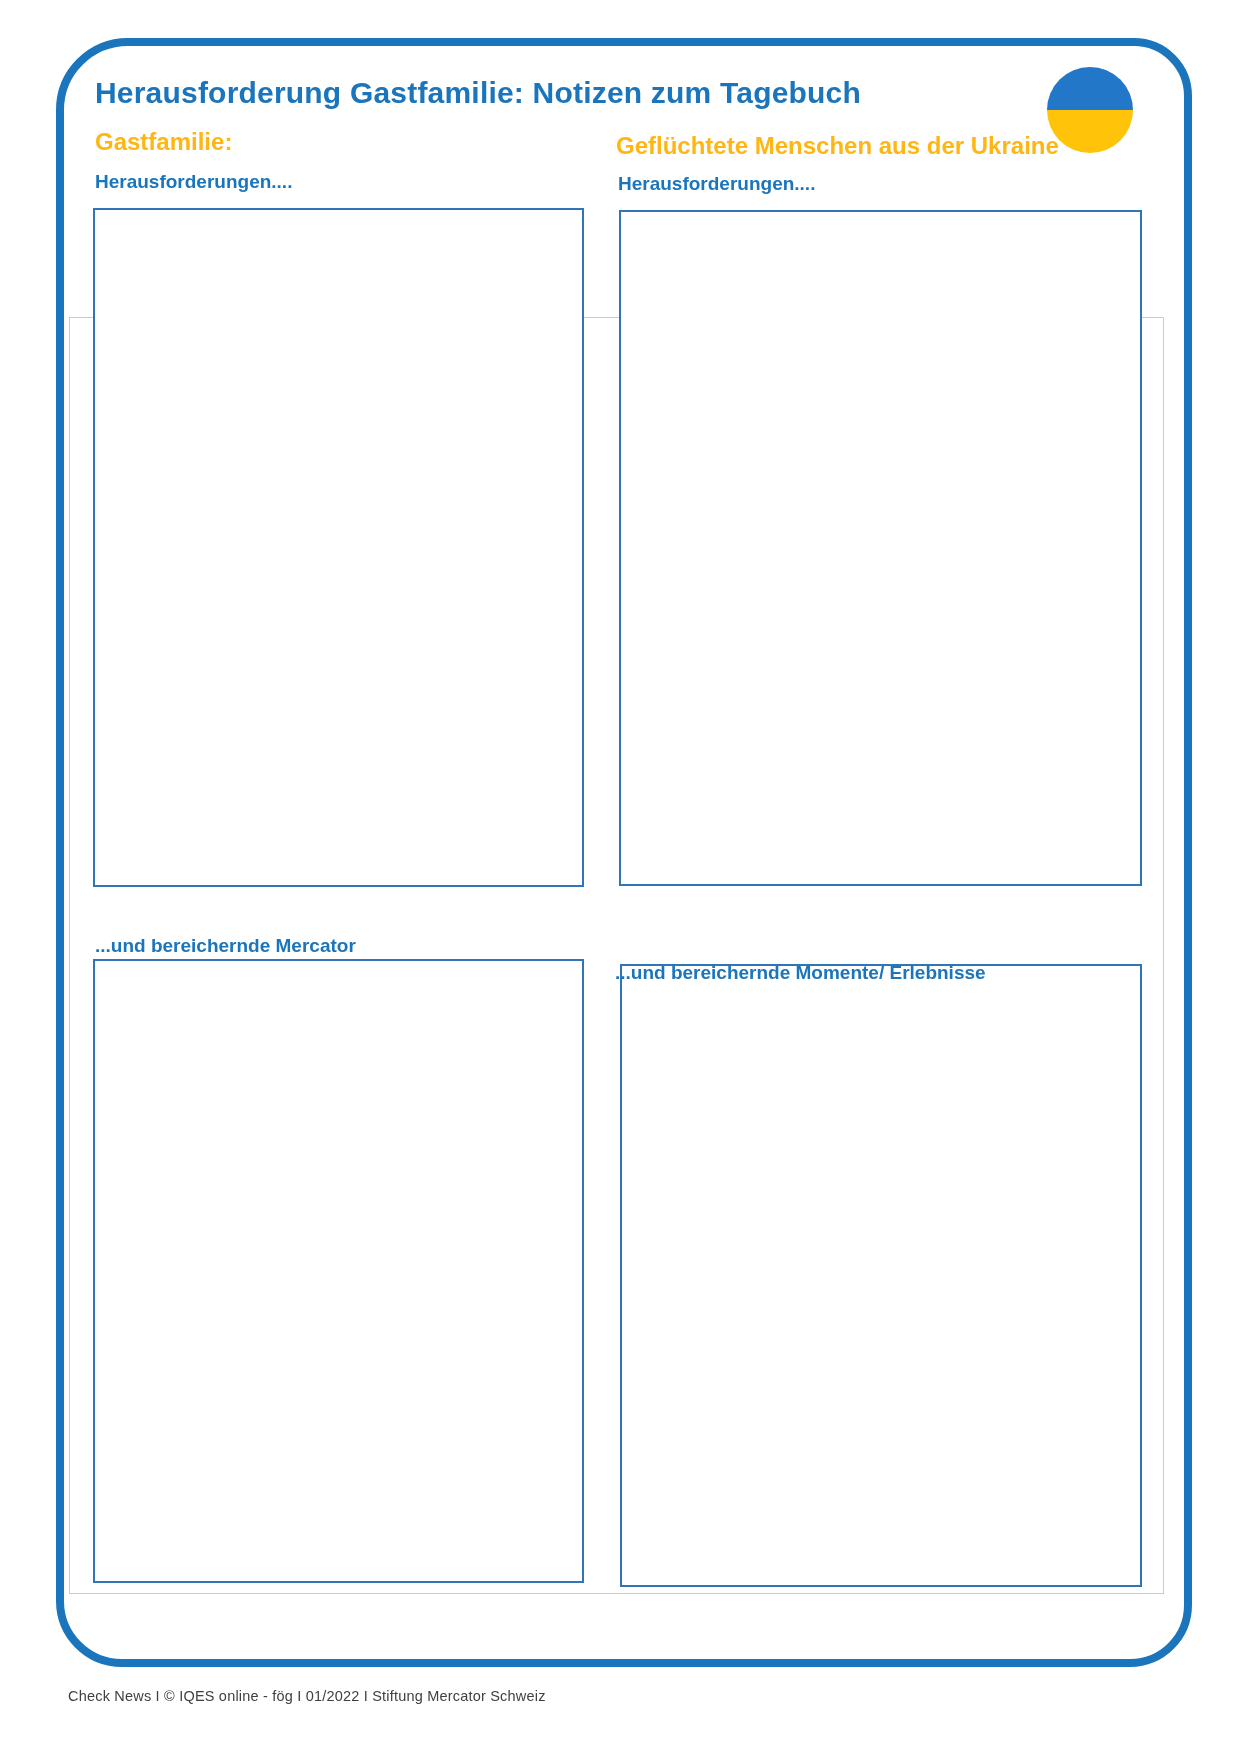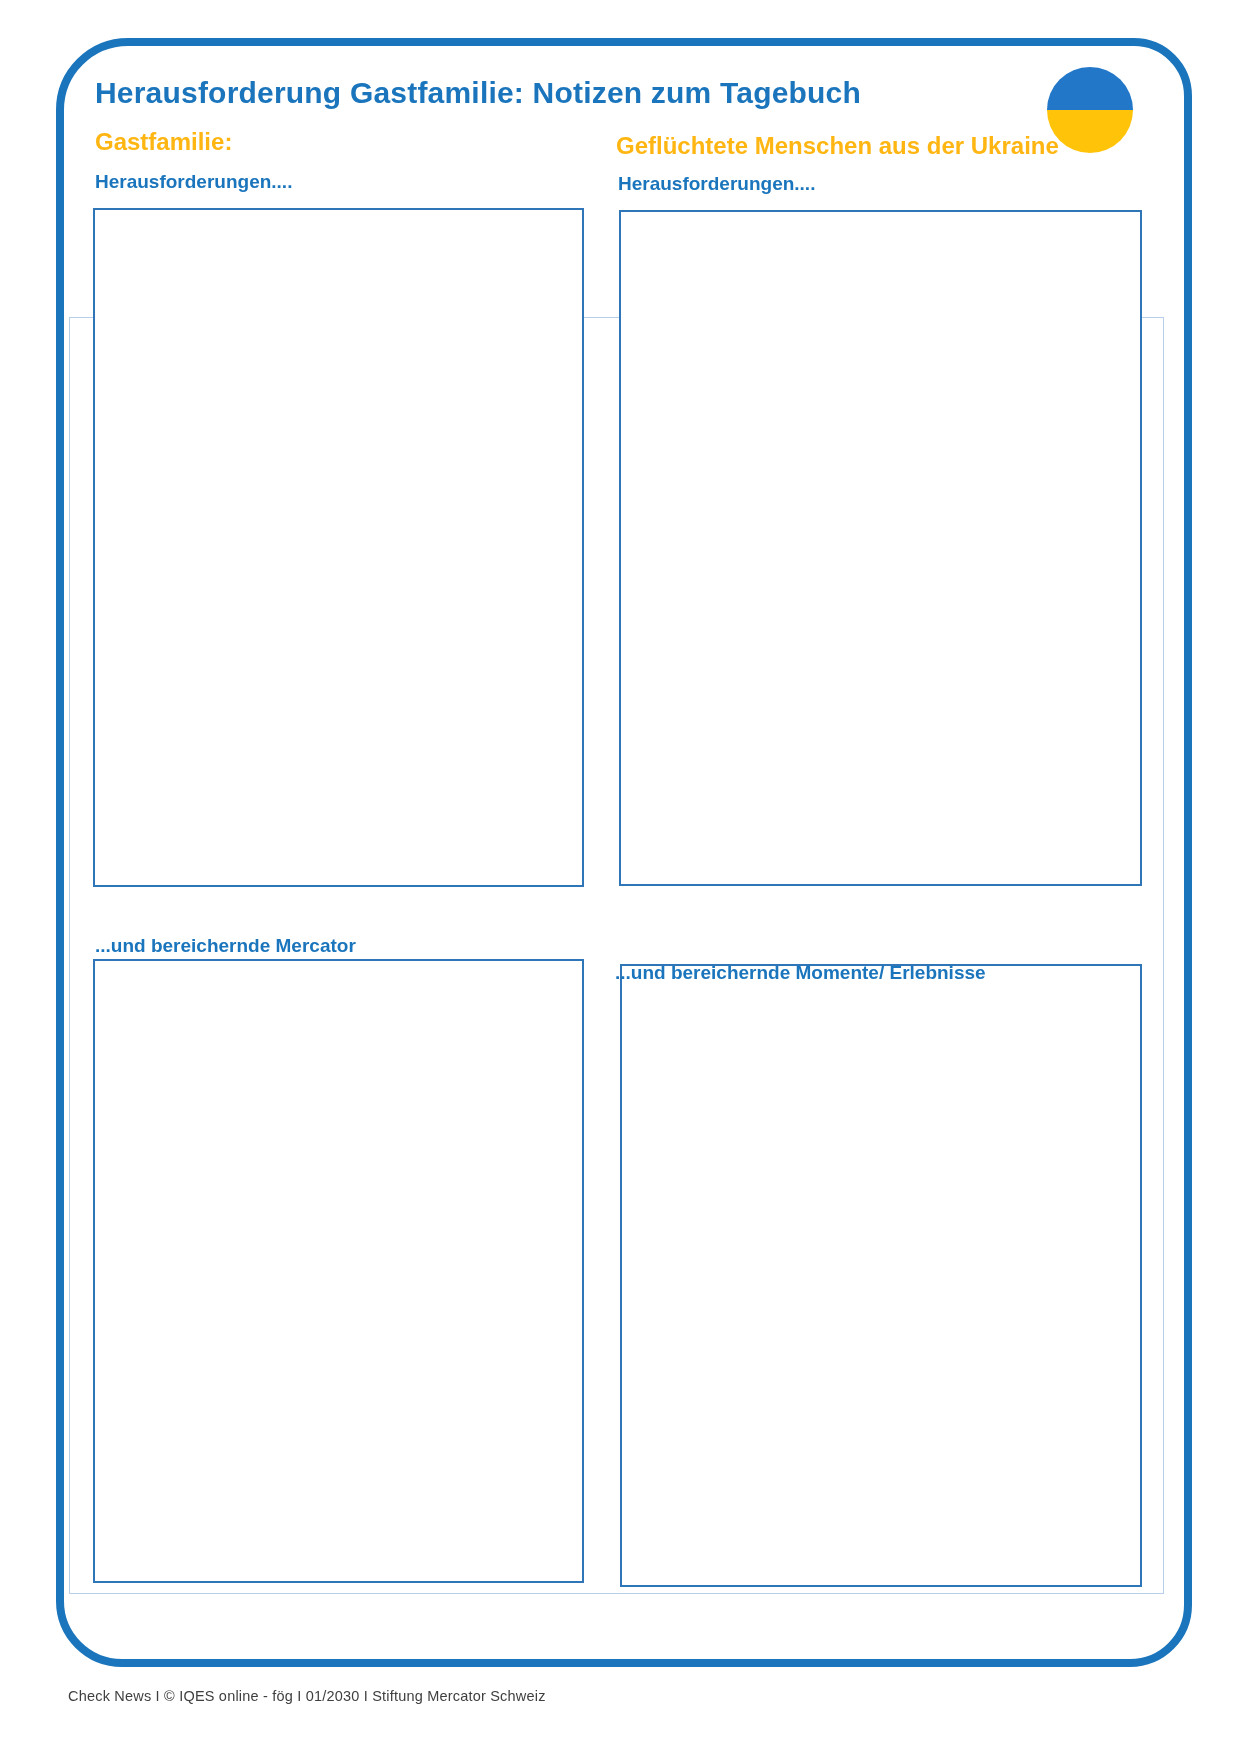--- a/index.html
+++ b/index.html
@@ -91,15 +91,15 @@
   <div class="note-box challenges-left"></div>
   <div class="section-label moments-left">...und bereichernde Mercator</div>
   <div class="note-box moments-left"></div>
 
   <div class="col-header right">Geflüchtete Menschen aus der Ukraine</div>
   <div class="section-label challenges-right">Herausforderungen....</div>
   <div class="note-box challenges-right"></div>
   <div class="section-label moments-right">...und bereichernde Momente/ Erlebnisse</div>
   <div class="note-box moments-right"></div>
 
-  <div class="footer-line">Check News I © IQES online - fög I 01/2030 I Stiftung Mercator Schweiz</div>
+  <div class="footer-line">Check News I © IQES online - fög I 01/2022 I Stiftung Mercator Schweiz</div>
 
 </div>
 
 </body></html>

